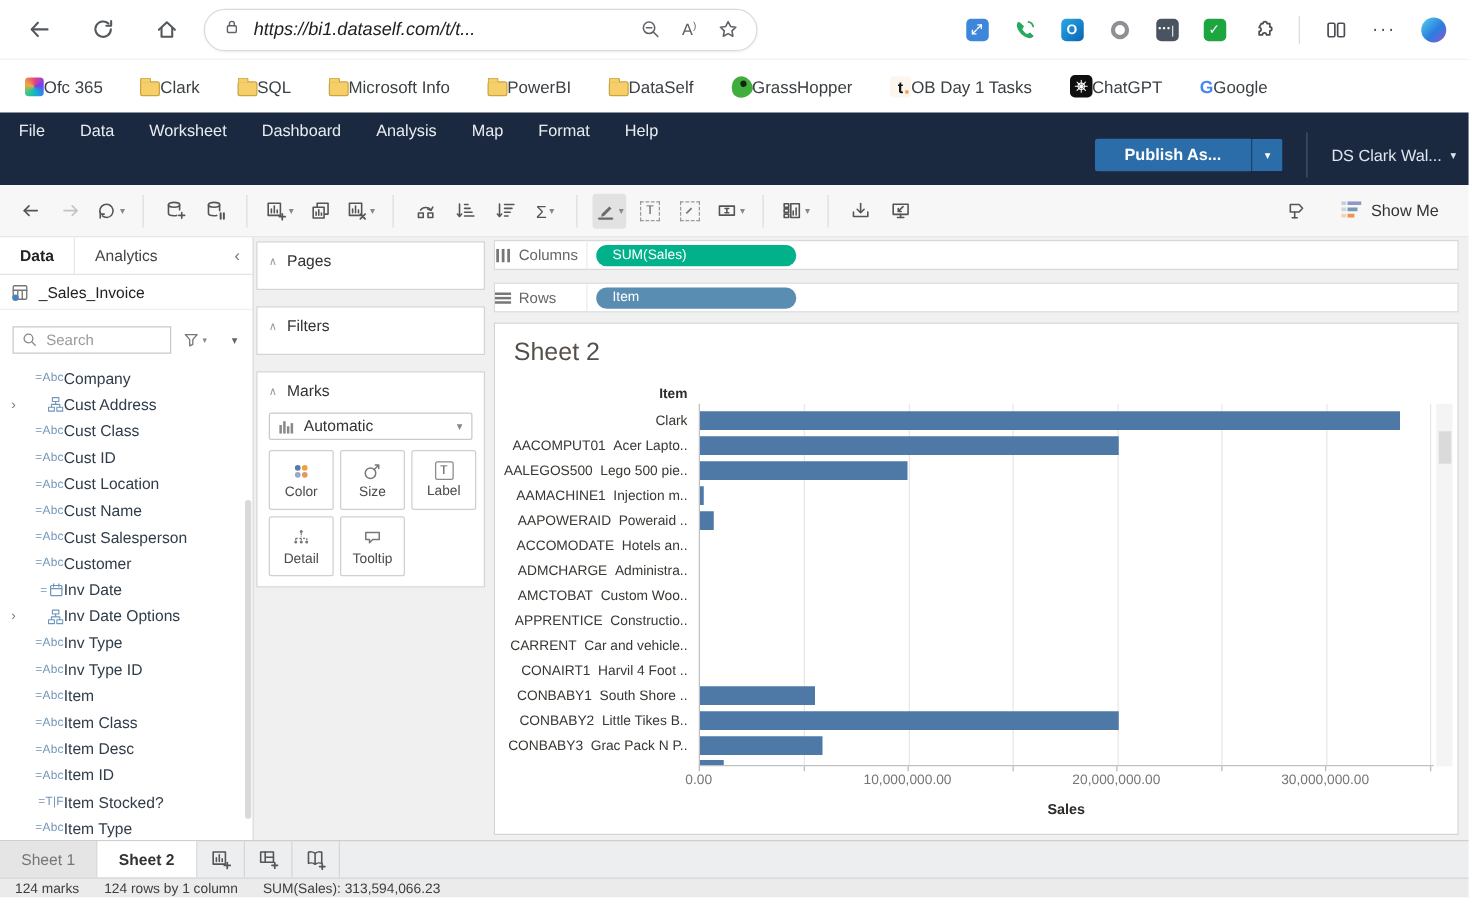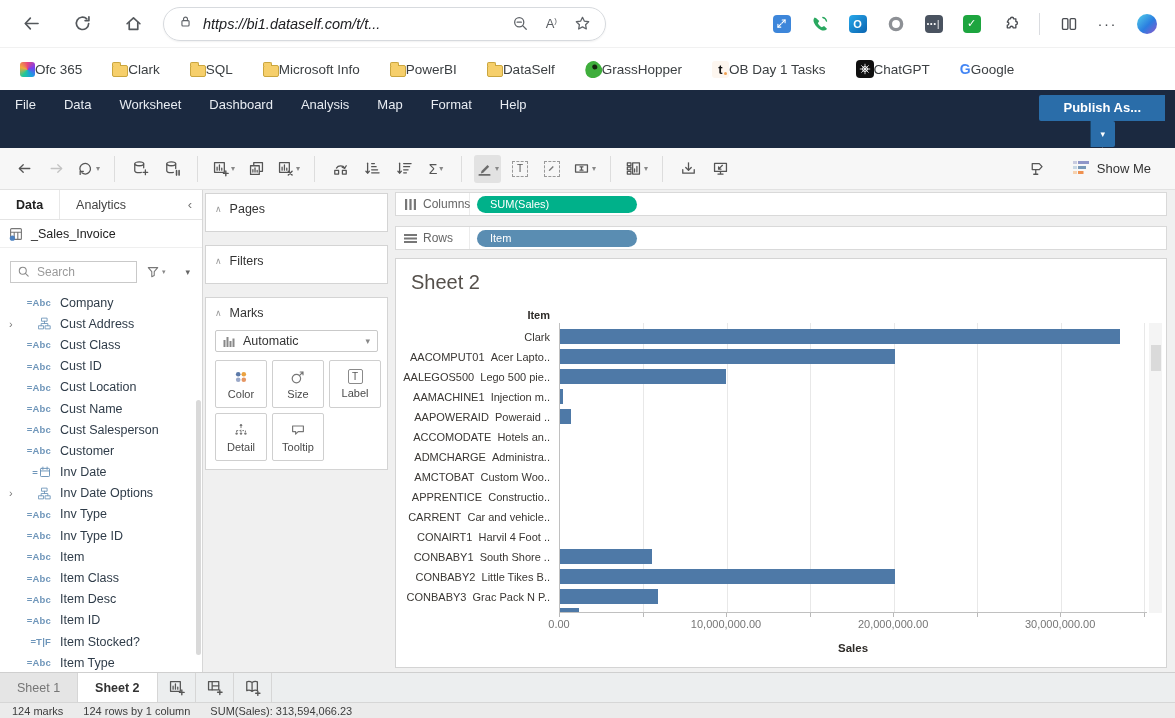--- a/index.html
+++ b/index.html
@@ -45,21 +45,21 @@
   
   .b-bm { top:47px; height:43px; display:flex; align-items:center; gap:30px;
     padding-left:20px; font-size:13.5px; color:#3c4043; border-top:1px solid #f1f1f1; }
   .bm { display:inline-flex; align-items:center; cursor:pointer; }
 
   
   .t-head { top:90px; height:58px; background:#1b2940; color:#fff; }
   .wb-title { padding:8px 0 0 15px; font-size:13px; font-weight:bold; }
   .menus { display:flex; gap:28px; font-size:13px; margin:7px 0 0 15px; color:#e8ecf2; }
   .menu-item { cursor:pointer; }
-  .head-right { position:absolute; right:10px; top:5px; display:flex; align-items:center;flex-direction:column; }
+  .head-right { position:absolute; right:10px; top:16px; display:flex; align-items:center; }
   .pub { background:#2a6da9; height:26px; padding:0 24px; font-size:13px; font-weight:bold;
     line-height:26px; border-radius:2px 0 0 2px; cursor:pointer; }
   .pub-caret { background:#2a6da9; border-left:1px solid rgba(0,0,0,.35); height:26px;
     width:25px; border-radius:0 2px 2px 0; text-align:center; line-height:26px;
     font-size:9px; cursor:pointer; }
   .vdiv { width:1px; height:36px; background:#47536a; margin:0 19px; }
   .acct { font-size:13px; color:#dfe5ee; cursor:pointer; display:flex; align-items:center; gap:7px; }
   .acct .caret { font-size:9px; }
 
   
@@ -95,21 +95,21 @@
   .sbox { width:127px; height:22px; border:1px solid #c9c9c9; display:flex; align-items:center;
     gap:6px; padding:0 6px; color:#9a9a9a; font-size:12px; cursor:text; }
   .funnel { margin-left:9px; display:inline-flex; align-items:center; cursor:pointer; }
   .funnel .tb-caret { font-size:7px; }
   .dd-caret { margin-left:auto; color:#666; font-size:9px; cursor:pointer; padding-right:2px; }
   .flist { position:absolute; top:102px; left:0; right:0; bottom:0; overflow:hidden; }
   .frow { height:21.2px; display:flex; align-items:center; padding-left:14px; font-size:12.5px;
     color:#2f3c49; position:relative; cursor:pointer; }
   .fexp { position:absolute; left:9px; color:#777; font-size:11px; }
   .fic { width:37px; display:inline-flex; justify-content:flex-end; align-items:center;
-    margin-right:9px; color:#6f96ba; font-size:9.5px; letter-spacing:.2px;font-weight:bold; }
+    color:#6f96ba; font-size:9.5px; letter-spacing:.2px; }
   .f-eqpre { color:#6f96ba; font-size:9.5px; margin-right:1px; }
   .fscroll { position:absolute; right:1px; top:10px; width:5px; height:255px;
     background:#d9d9d9; border-radius:3px; cursor:pointer; }
 
   
   .cards { position:absolute; left:203px; top:0; width:192px; height:482px; }
   .card { position:absolute; left:2px; width:183px; background:#fff; border:1px solid #d4d4d4; }
   .card-h { display:flex; align-items:center; gap:8px; padding:8px 0 0 9px;
     font-size:12.5px; color:#333; }
   .chev { color:#999; font-size:9px; }
@@ -120,21 +120,21 @@
   .mbtns { margin:8px 0 0 9px; display:flex; flex-wrap:wrap; gap:5px; width:170px; }
   .mbtn { width:52px; height:48px; border:1px solid #cfcfcf; border-radius:2px; background:#fff;
     display:flex; flex-direction:column; align-items:center; justify-content:center; gap:3px;
     cursor:pointer; }
   .mbtn .lbl { font-size:11px; color:#4a4a4a; }
 
   
   .sheet { position:absolute; left:395px; top:0; width:780px; height:482px; }
   .shelf { position:absolute; left:0; width:772px; height:24px; background:#fff;
     border:1px solid #d9d9d9; display:flex; align-items:center; }
-  .shelf-lab { display:flex; align-items:center; gap:6px; width:74px; padding-left:8px;
+  .shelf-lab { display:flex; align-items:center; gap:6px; width:74px; 
     font-size:12px; color:#666; border-right:1px solid #ececec; height:100%; }
   .pills { display:flex; gap:4px; margin-left:7px; }
   .pill { height:17px; width:160px; border-radius:9px; color:#fff; font-size:11px;
     line-height:17px; padding-left:13px; cursor:pointer; }
 
   .canvas { position:absolute; left:0; top:68px; width:772px; height:410px; background:#fff;
     border:1px solid #d4d4d4; overflow:hidden; }
   .sh-title { position:absolute; left:15px; top:12px; font-size:20px; color:#55504b; }
   .item-hdr { position:absolute; left:0; top:50px; width:158px; text-align:right;
     padding-right:4px; font-size:11px; font-weight:bold; color:#2e2b28; }

